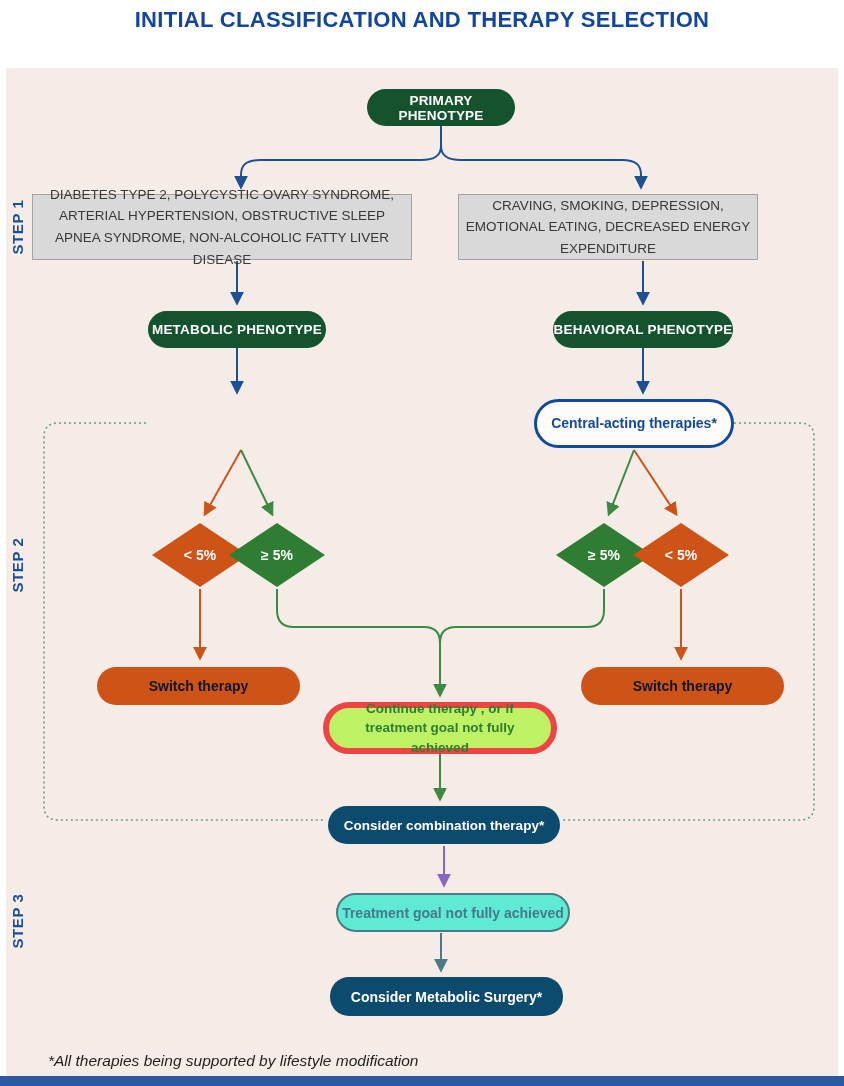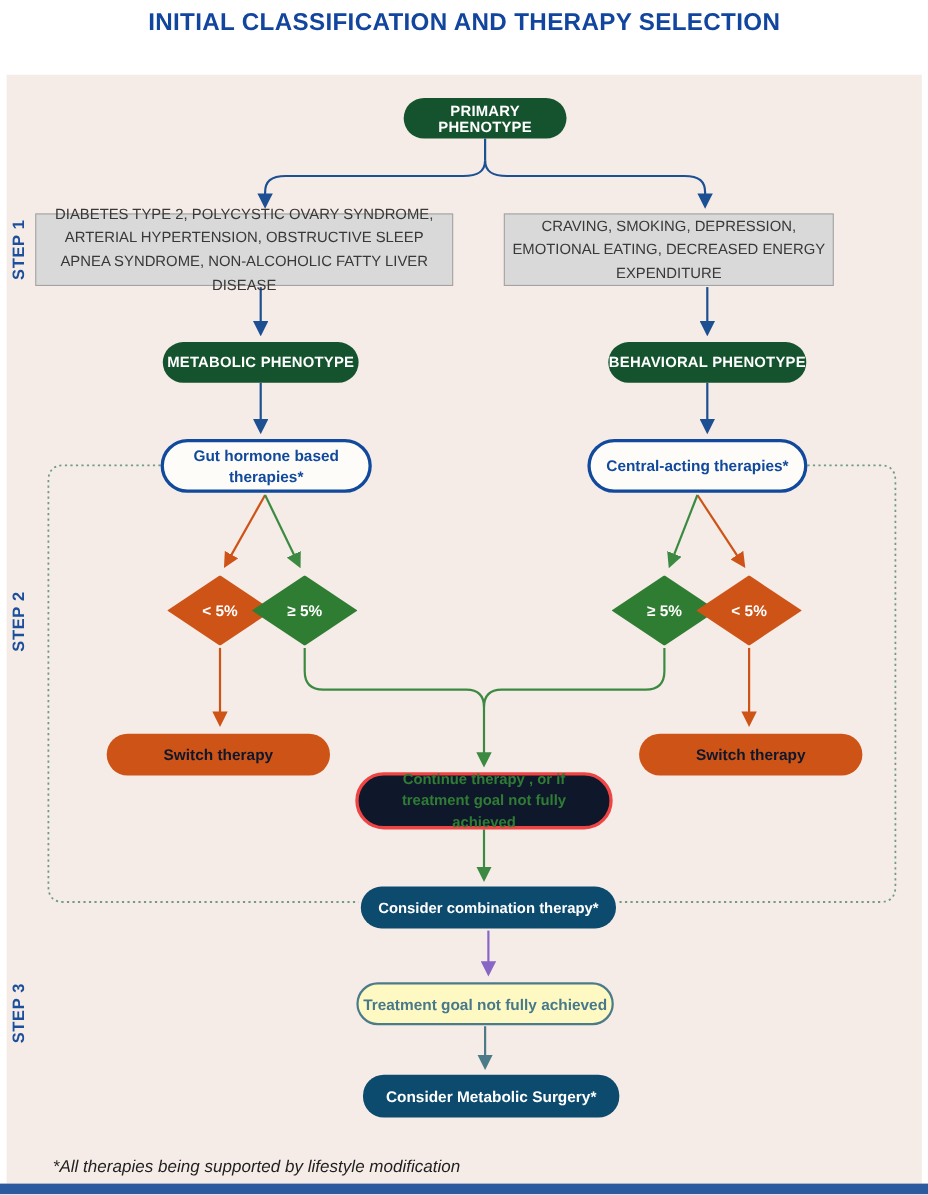--- a/index.html
+++ b/index.html
@@ -15,23 +15,23 @@
   }
   .wires{position:absolute;left:0;top:0;width:844px;height:1086px;z-index:1;}
   .node{position:absolute;z-index:2;display:flex;align-items:center;justify-content:center;text-align:center;box-sizing:border-box;}
   .pill-blue{background:#14532d;color:#fff;border-radius:19px;font-weight:700;font-size:13.5px;letter-spacing:0.2px;}
   .box-gray{background:#d9d9d9;border:1.5px solid #a3a3a3;color:#383838;font-weight:500;font-size:13.5px;line-height:1.6;padding:0 6px;}
   .pill-outline-blue{background:#fdfcf9;border:3px solid #11499c;color:#11499c;border-radius:26px;font-weight:700;font-size:14px;line-height:1.35;}
   .diamond{clip-path:polygon(50% 0,100% 50%,50% 100%,0 50%);color:#fff;font-weight:700;font-size:14px;}
   .diamond.orange{background:#cd5317;}
   .diamond.green{background:#2e7d32;}
   .pill-orange{background:#cd5317;color:#0f172a;border-radius:19px;font-weight:700;font-size:14px;}
-  .pill-outline-green{background:#0f172a;border:3px solid #ef4444;color:#2f7d35;border-radius:26px;font-weight:700;font-size:13.5px;line-height:1.45;}
+  .pill-outline-green{background:#bef264;border:6px solid #ef4444;color:#2f7d35;border-radius:26px;font-weight:700;font-size:13.5px;line-height:1.45;}
   .pill-teal{background:#0c4a6e;color:#fff;border-radius:19px;font-weight:700;font-size:13.5px;}
-  .pill-outline-teal{background:#fef9c3;border:2.5px solid #4b7b88;color:#48798a;border-radius:20px;font-weight:700;font-size:14px;}
+  .pill-outline-teal{background:#5eead4;border:2.5px solid #4b7b88;color:#48798a;border-radius:20px;font-weight:700;font-size:14px;margin-left:12px;}
   .step-label{
     position:absolute;z-index:2;color:#1b4f9c;font-weight:700;font-size:15px;letter-spacing:0.6px;white-space:nowrap;
     transform:translate(-50%,-50%) rotate(-90deg);
   }
   .footnote{
     position:absolute;z-index:2;left:48px;top:1052px;color:#1f1f1f;
     font-size:15.5px;font-style:italic;font-weight:500;
   }
 </style>
 </head>
@@ -104,21 +104,20 @@
   <div class="node pill-blue" style="left:367px;top:89px;width:148px;height:37px;">PRIMARY PHENOTYPE</div>
 
   <div class="node box-gray" style="left:32px;top:194px;width:380px;height:66px;">DIABETES TYPE 2, POLYCYSTIC OVARY SYNDROME, ARTERIAL HYPERTENSION, OBSTRUCTIVE SLEEP APNEA SYNDROME, NON-ALCOHOLIC FATTY LIVER DISEASE</div>
 
   <div class="node box-gray" style="left:458px;top:194px;width:300px;height:66px;">CRAVING, SMOKING, DEPRESSION, EMOTIONAL EATING, DECREASED ENERGY EXPENDITURE</div>
 
   <div class="node pill-blue" style="left:148px;top:311px;width:178px;height:37px;">METABOLIC PHENOTYPE</div>
 
   <div class="node pill-blue" style="left:553px;top:311px;width:180px;height:37px;">BEHAVIORAL PHENOTYPE</div>
 
-  <div class="node pill-outline-blue" style="left:146px;top:399px;width:192px;height:49px;padding:0 18px;">Gut hormone based therapies*</div>
 
   <div class="node pill-outline-blue" style="left:534px;top:399px;width:200px;height:49px;">Central-acting therapies*</div>
 
   <div class="node diamond orange" style="left:152px;top:523px;width:96px;height:64px;">&lt; 5%</div>
 
   <div class="node diamond green" style="left:229px;top:523px;width:96px;height:64px;">≥ 5%</div>
 
   <div class="node diamond green" style="left:556px;top:523px;width:96px;height:64px;">≥ 5%</div>
 
   <div class="node diamond orange" style="left:633px;top:523px;width:96px;height:64px;">&lt; 5%</div>

